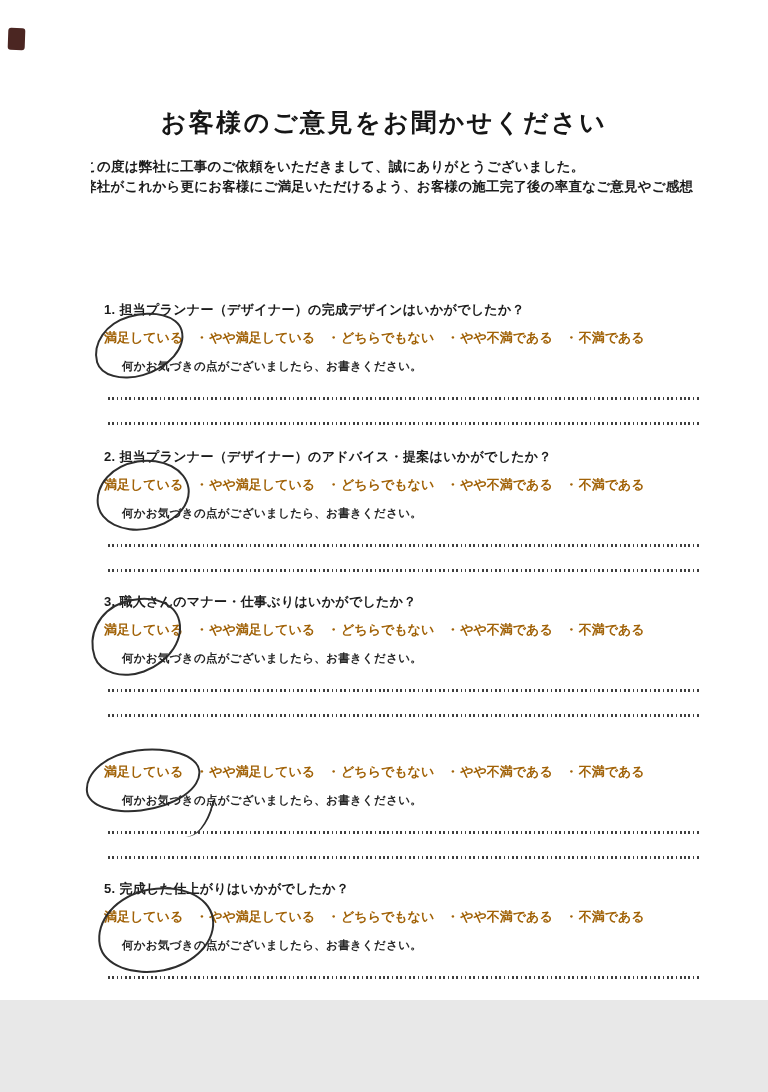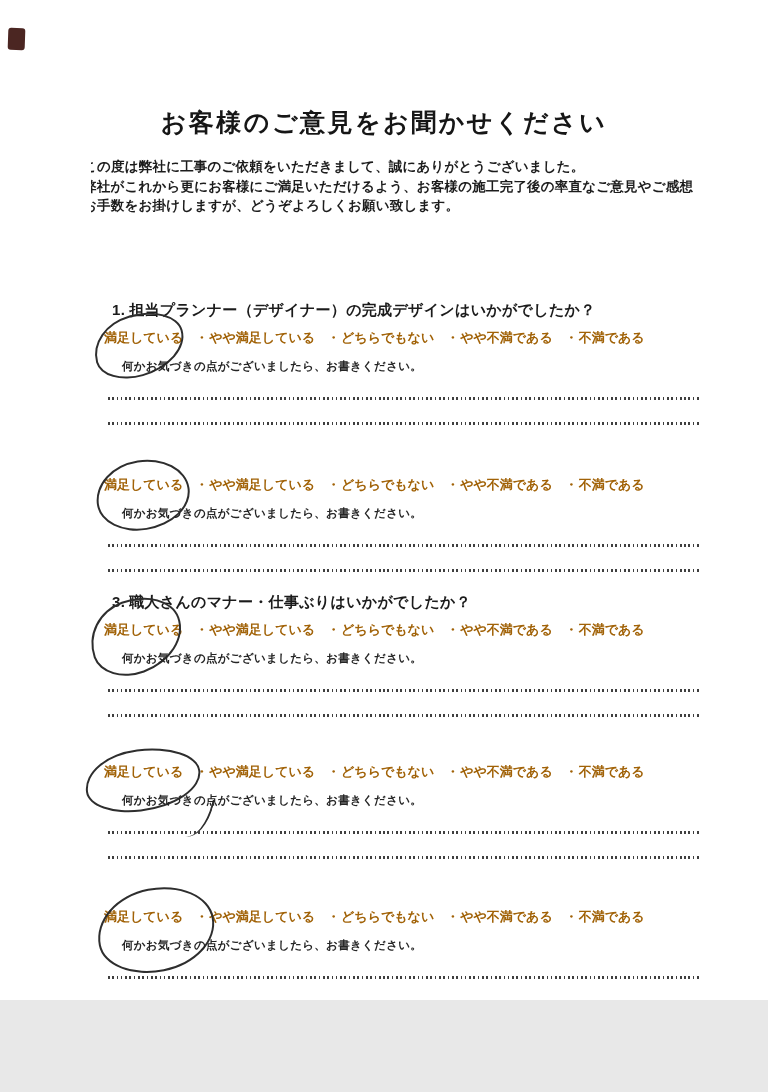--- a/index.html
+++ b/index.html
@@ -29,22 +29,22 @@
     padding-left:91px;box-sizing:border-box;
     font-size:13.5px;font-weight:600;line-height:19.5px;
     color:#1c1c1c;letter-spacing:0.2px;
   }
   .intro-line{overflow:hidden;white-space:nowrap;font-family:Liberation Serif, serif;}
   .intro-line > span{display:inline-block;margin-left:-8px;}
   .question{
     position:absolute;left:96px;width:616px;height:132px;
   }
   .q-row{
-    position:absolute;top:0;left:16px;white-space:nowrap;
-    font-size:15px;font-weight:700;color:#1b1b1b;letter-spacing:0.3px;
+    position:absolute;top:0;left:8px;white-space:nowrap;
+    font-size:13px;font-weight:700;color:#1b1b1b;letter-spacing:0.3px;
   }
   .q-num{display:inline-block;margin-right:4px;}
   .opts-row{
     position:absolute;top:28px;left:8px;white-space:nowrap;
     font-size:13px;font-weight:700;color:#a16207;
     display:flex;gap:12px;align-items:center;
   }
   .opt{display:inline-flex;align-items:center;}
   .bullet{display:inline-block;margin-right:1px;}
   .helper{
@@ -78,21 +78,20 @@
 
 <div class="page">
 
   <div class="scan-mark"></div>
 
   <h1 class="title">お客様のご意見をお聞かせください</h1>
 
   <div class="intro">
     <div class="intro-line"><span>この度は弊社に工事のご依頼をいただきまして、誠にありがとうございました。</span></div>
     <div class="intro-line"><span>弊社がこれから更にお客様にご満足いただけるよう、お客様の施工完了後の率直なご意見やご感想</span></div>
-    <div class="intro-line"><span>お手数をお掛けしますが、どうぞよろしくお願い致します。</span></div>
   </div>
 
   <section class="question q1" style="top:301px">
     <div class="q-row">
       <span class="q-num">1.</span><span class="q-text">担当プランナー（デザイナー）の完成デザインはいかがでしたか？</span>
     </div>
     <div class="opts-row">
       <span class="opt">
           <span>満足している</span>
         </span>
@@ -113,20 +112,23 @@
           <span>不満である</span>
         </span>
     </div>
     <div class="circle"></div>
     <div class="helper">何かお気づきの点がございましたら、お書きください。</div>
     <div class="dots d1"></div>
     <div class="dots d2"></div>
   </section>
 
   <section class="question q2" style="top:448px">
+    <div class="q-row">
+      <span class="q-num">2.</span><span class="q-text">担当プランナー（デザイナー）のアドバイス・提案はいかがでしたか？</span>
+    </div>
     <div class="opts-row">
       <span class="opt">
           <span>満足している</span>
         </span>
       <span class="opt">
           <span class="bullet">・</span>
           <span>やや満足している</span>
         </span>
       <span class="opt">
           <span class="bullet">・</span>
@@ -201,20 +203,23 @@
         </span>
     </div>
     <div class="circle"></div>
     <div class="tail"></div>
     <div class="helper">何かお気づきの点がございましたら、お書きください。</div>
     <div class="dots d1"></div>
     <div class="dots d2"></div>
   </section>
 
   <section class="question q5" style="top:880px">
+    <div class="q-row">
+      <span class="q-num">5.</span><span class="q-text">完成した仕上がりはいかがでしたか？</span>
+    </div>
     <div class="opts-row">
       <span class="opt">
           <span>満足している</span>
         </span>
       <span class="opt">
           <span class="bullet">・</span>
           <span>やや満足している</span>
         </span>
       <span class="opt">
           <span class="bullet">・</span>

